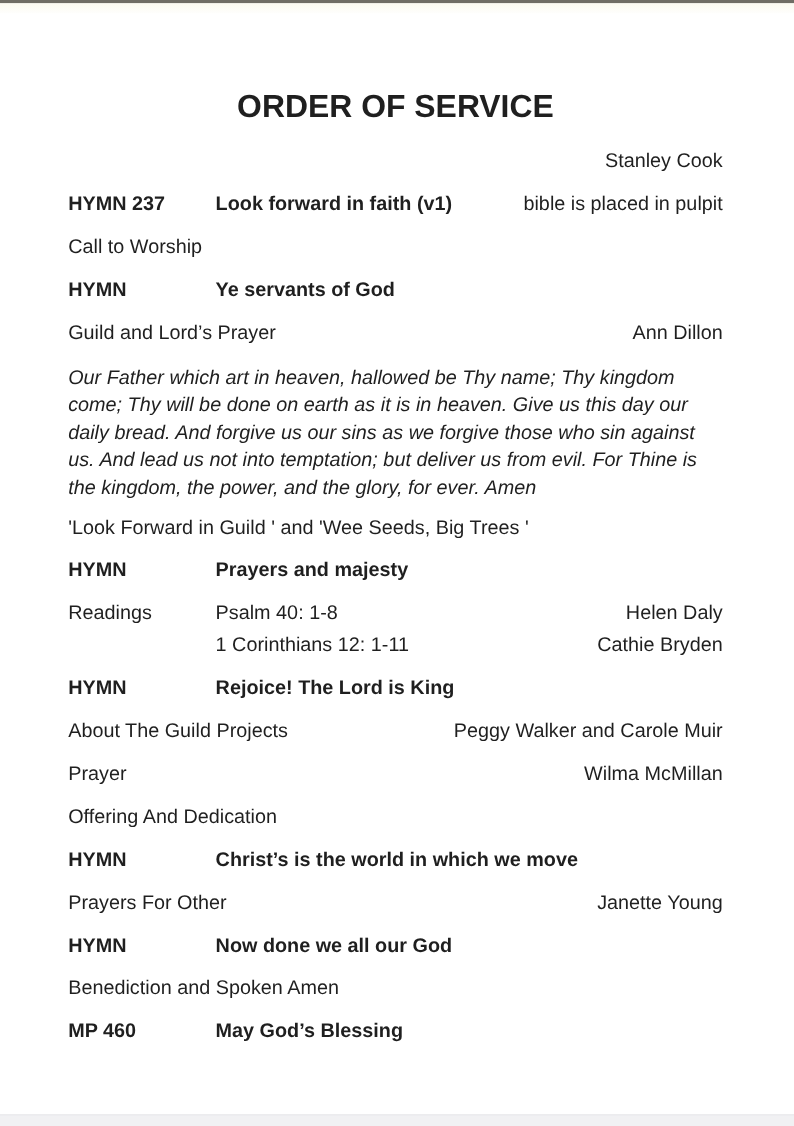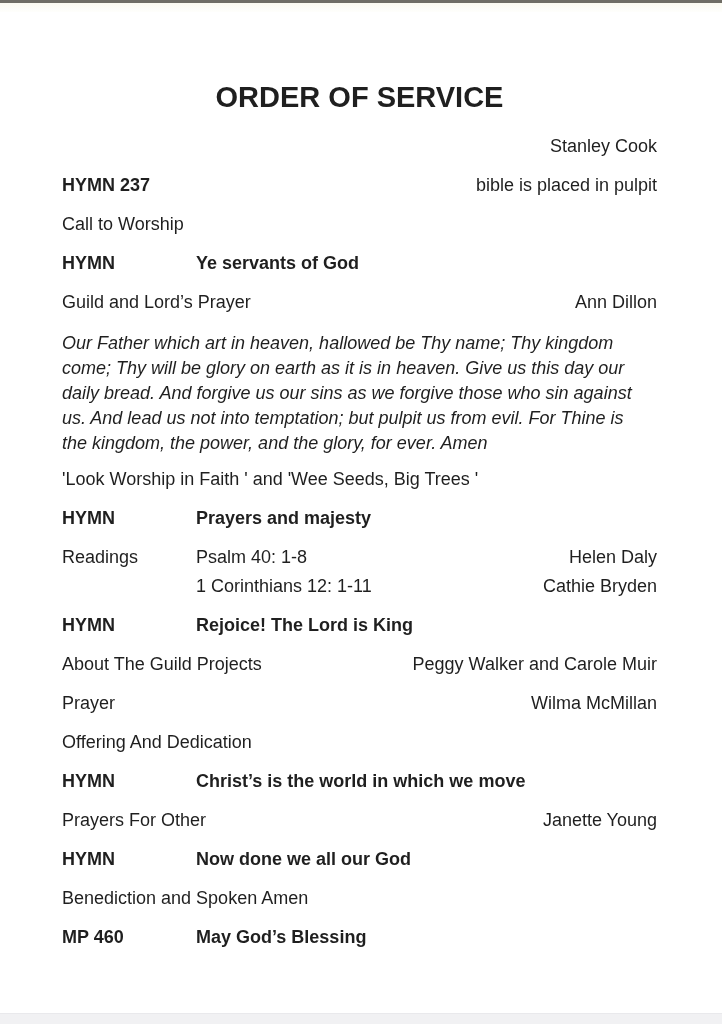--- a/index.html
+++ b/index.html
@@ -109,47 +109,48 @@
   <div class="title">ORDER OF SERVICE</div>
 
   <div class="rows">
 
     <div class="row">
       <span class="right">Stanley Cook</span>
     </div>
 
     <div class="row">
       <span class="c1 bold">HYMN 237</span>
+      <span class="mid bold">Look forward in faith (v1)</span>
       <span class="right">bible is placed in pulpit</span>
     </div>
 
     <div class="row">
       <span class="c1">Call to Worship</span>
     </div>
 
     <div class="row">
       <span class="c1 bold">HYMN</span>
       <span class="mid bold">Ye servants of God</span>
     </div>
 
     <div class="row">
       <span class="c1">Guild and Lord’s Prayer</span>
       <span class="right">Ann Dillon</span>
     </div>
 
     <div class="prayer">
       <div>Our Father which art in heaven, hallowed be Thy name; Thy kingdom</div>
-      <div>come; Thy will be glory on earth as it is in heaven. Give us this day our</div>
+      <div>come; Thy will be done on earth as it is in heaven. Give us this day our</div>
       <div>daily bread. And forgive us our sins as we forgive those who sin against</div>
-      <div>us. And lead us not into temptation; but pulpit us from evil. For Thine is</div>
+      <div>us. And lead us not into temptation; but deliver us from evil. For Thine is</div>
       <div>the kingdom, the power, and the glory, for ever. Amen</div>
     </div>
 
     <div class="row quote-row">
-      <span class="c1">'Look Worship in Faith ' and 'Wee Seeds, Big Trees '</span>
+      <span class="c1">'Look Forward in Guild ' and 'Wee Seeds, Big Trees '</span>
     </div>
 
     <div class="row">
       <span class="c1 bold">HYMN</span>
       <span class="mid bold">Prayers and majesty</span>
     </div>
 
     <div class="readings">
       <span class="c1">Readings</span>
       <div class="items">

